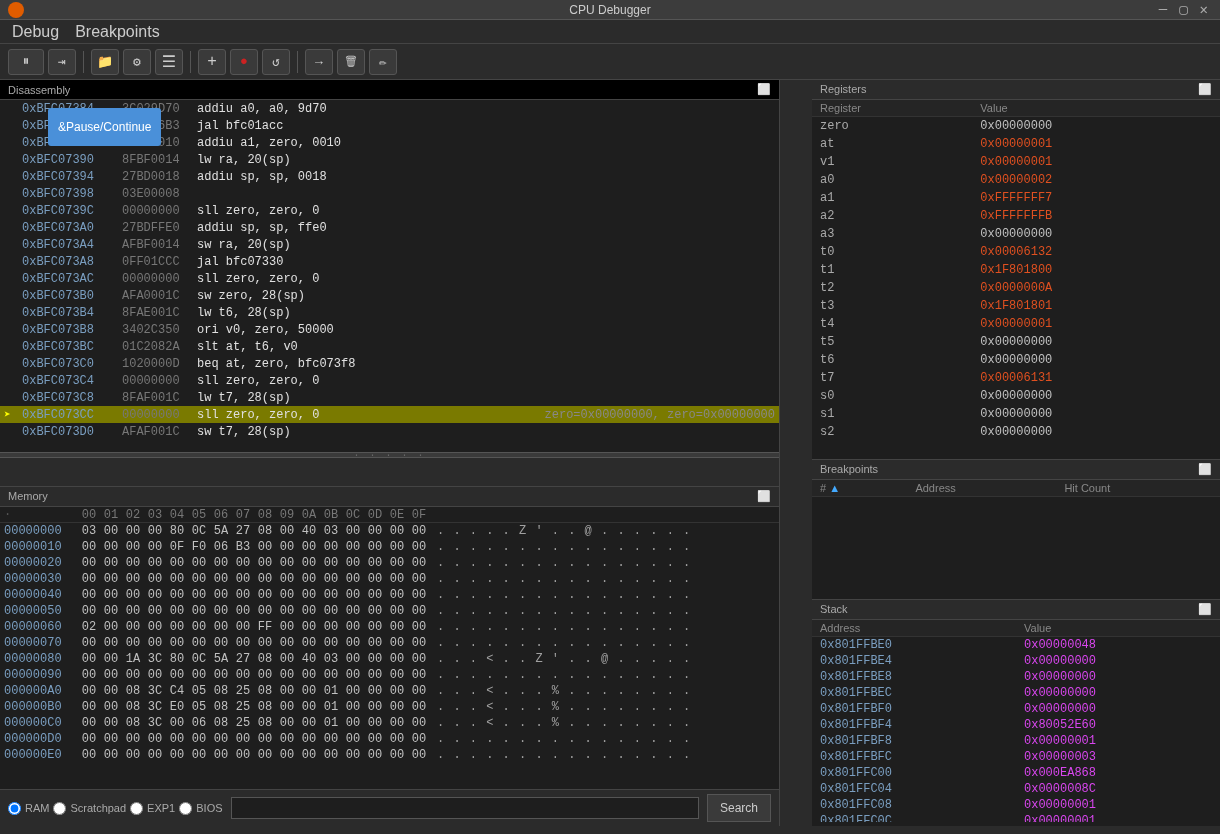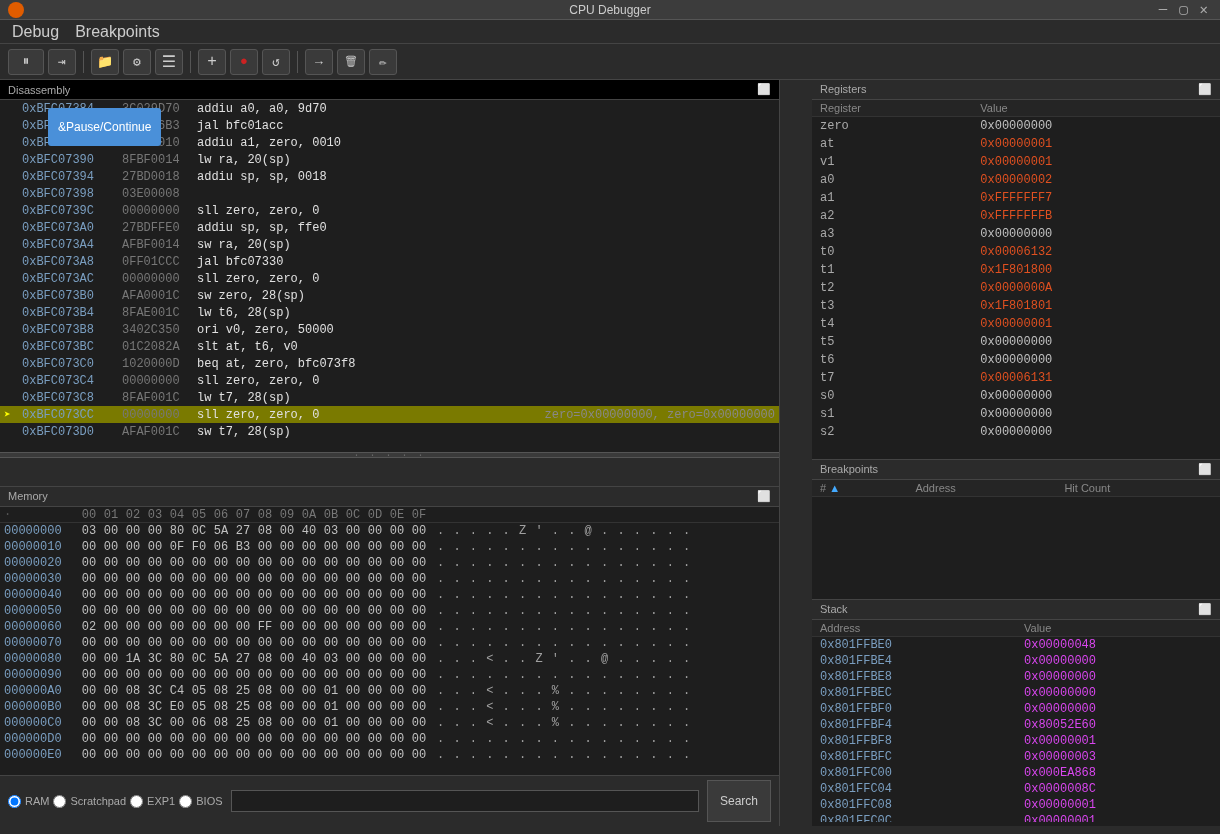--- a/index.html
+++ b/index.html
@@ -201,21 +201,21 @@
       border: 1px solid #555;
       color: #ccc;
       padding: 3px 6px;
       font-family: monospace;
       font-size: 12px;
     }
     #search-btn {
       background: #3a3a3a;
       border: 1px solid #555;
       color: #ccc;
-      padding: 13px 12px;
+      padding: 6px 12px;
       cursor: pointer;
       font-family: sans-serif;
       font-size: 12px;
     }
 
     
     #right-panel {
       display: flex;
       flex-direction: column;
       flex: 1;

